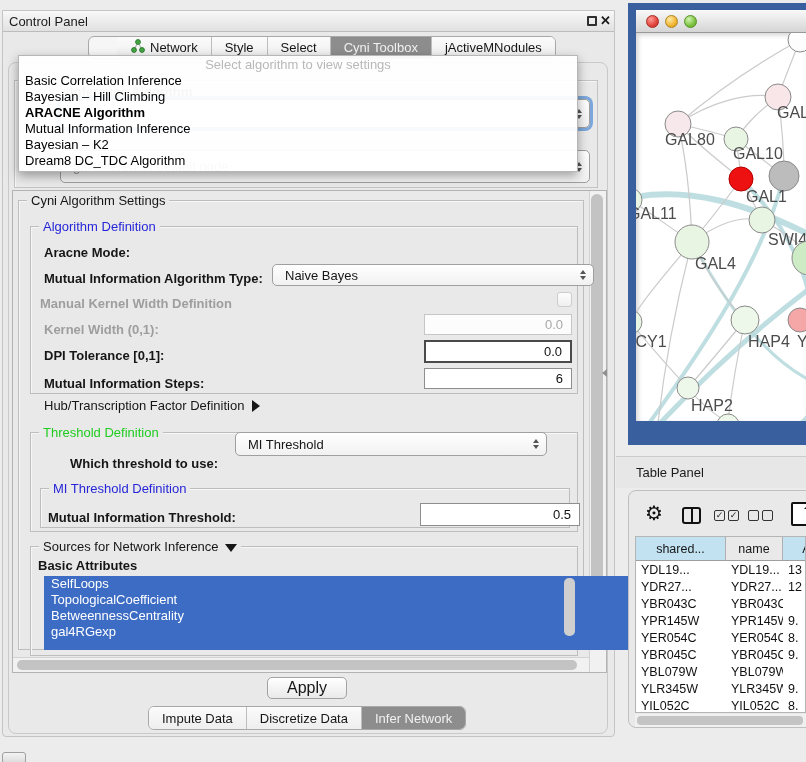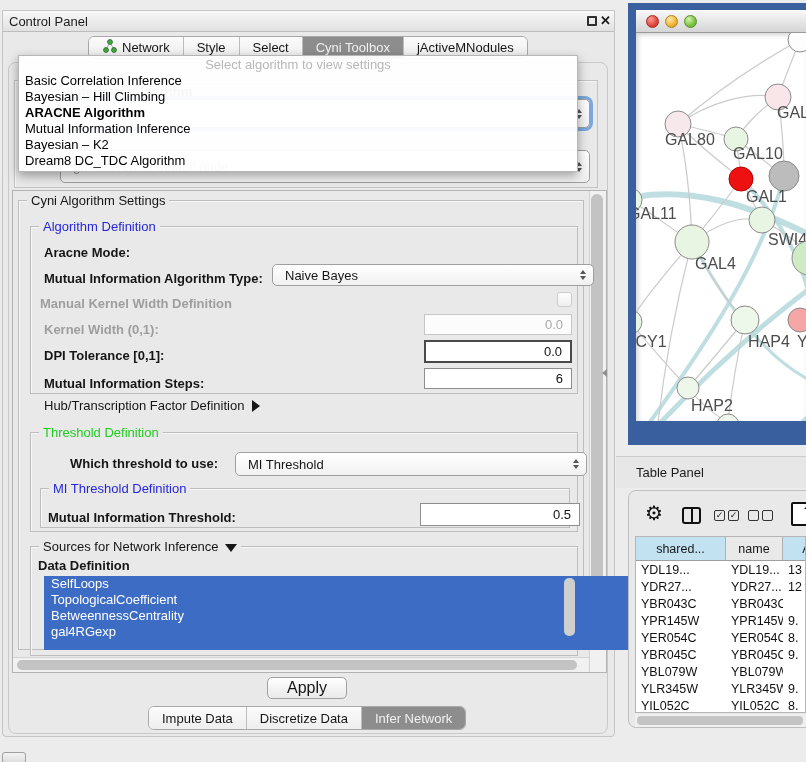--- a/index.html
+++ b/index.html
@@ -123,21 +123,21 @@
 <div id="screen">
 
   <div class="abs cp-window"></div>
   <div class="abs cp-titlebar"></div>
   <span class="abs cp-title">Control Panel</span>
   <span class="abs float-ico"></span>
   <span class="abs close-ico">✕</span>
 
   <div class="abs outer-panel"></div>
 
-  <div class="segbar" style="left:88px;top:36px;">
+  <div class="segbar" style="left:88px;top:36px;padding-left:28px;">
     <div class="seg">
       <span>
         <svg width="15" height="14" viewBox="0 0 15 14">
             <line x1="4" y1="11" x2="8" y2="3" stroke="#9aa" stroke-width="1"></line>
             <line x1="8" y1="3" x2="12" y2="11" stroke="#9aa" stroke-width="1"></line>
             <circle cx="4" cy="11" r="2.4" fill="#45a845" stroke="#2c7a2c"></circle>
             <circle cx="12" cy="11" r="2.4" fill="#45a845" stroke="#2c7a2c"></circle>
             <circle cx="8" cy="3" r="2.4" fill="#45a845" stroke="#2c7a2c"></circle>
           </svg>
       </span>
@@ -224,39 +224,39 @@
 
   <div class="hub-row" style="left:44px;top:398px;">
     <span>Hub/Transcription Factor Definition</span>
     <span class="tri-right"></span>
   </div>
 
   <div class="group" style="left:30px;top:432px;width:548px;height:100px;">
     <span class="gtitle green">Threshold Definition</span>
   </div>
   <span class="lbl" style="left:70px;top:456px;">Which threshold to use:</span>
-  <div class="combo" style="left:235px;top:452px;width:352px;height:24px;">
+  <div class="combo" style="left:235px;top:432px;width:312px;height:24px;">
     <span>MI Threshold</span>
     <span class="arrows">
         <span class="tri-up"></span>
         <span class="tri-dn"></span>
       </span>
   </div>
   <div class="group" style="left:40px;top:488px;width:530px;height:40px;">
     <span class="gtitle blue">MI Threshold Definition</span>
   </div>
   <span class="lbl" style="left:48px;top:510px;">Mutual Information Threshold:</span>
   <div class="field" style="left:420px;top:503px;width:160px;height:23px;">
     <span>0.5</span>
   </div>
 
   <div class="group" style="left:30px;top:546px;width:548px;height:110px;">
     <span class="gtitle"><span>Sources for Network Inference</span><span class="tri-down-lg"></span></span>
   </div>
-  <span class="lbl" style="left:38px;top:558px;">Data Definition</span>
+  <span class="lbl" style="left:38px;top:558px;">Basic Attributes</span>
   <div class="abs attr-list" id="attr-list">
       <div class="attr-item">SelfLoops</div>
       <div class="attr-item">TopologicalCoefficient</div>
       <div class="attr-item">BetweennessCentrality</div>
       <div class="attr-item">gal4RGexp</div>
     </div>
   <div class="abs attr-thumb"></div>
 
   <div class="abs apply-btn">
       <span>Apply</span>

